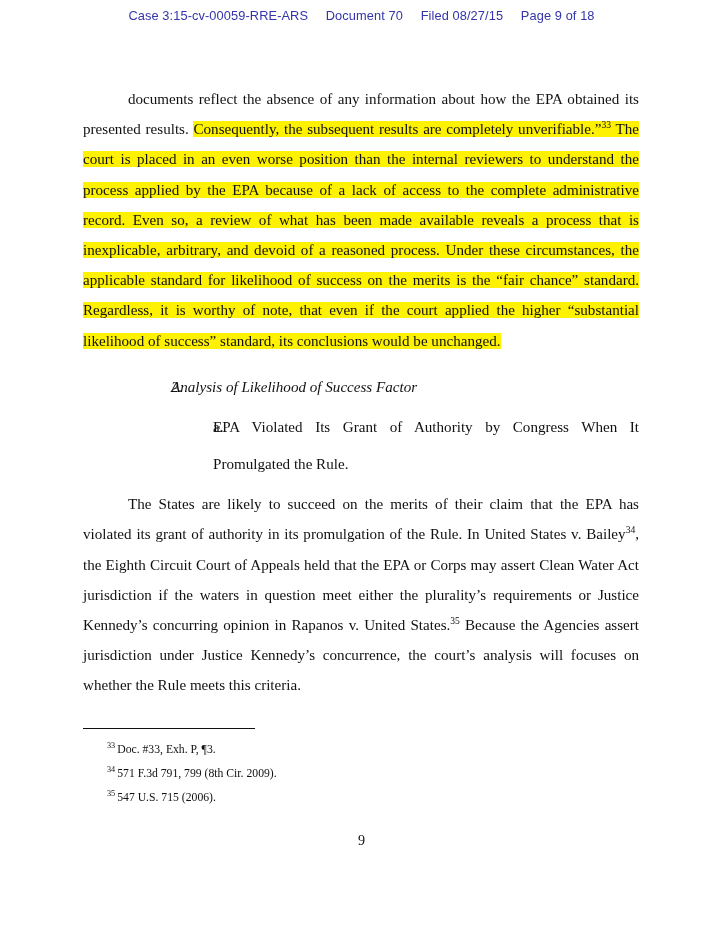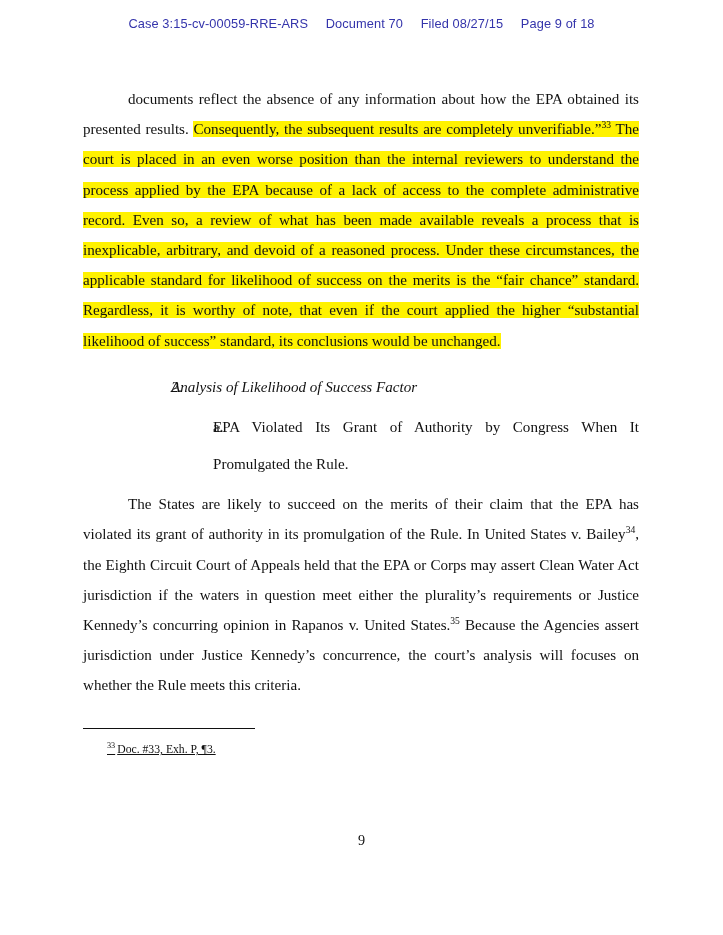--- a/index.html
+++ b/index.html
@@ -12,21 +12,21 @@
     height: 935px;
     position: relative;
     font-family: "Liberation Serif", "DejaVu Serif", serif;
     color: #111111;
     overflow: hidden;
   }
 
   
   .ecf-header {
     position: absolute;
-    top: 16px;
+    top: 8px;
     left: 0;
     width: 723px;
     text-align: center;
     font-family: "Liberation Sans", "DejaVu Sans", sans-serif;
     font-size: 12.8px;
     color: #3434ab;
     letter-spacing: 0.1px;
     white-space: nowrap;
   }
   .ecf-header .seg { margin-right: 14px; }
@@ -123,21 +123,20 @@
     height: 1px;
     background: #111111;
     margin: 0 0 14px 0;
   }
   .fn-item {
     margin: 0 0 10px 0;
     font-size: 11.7px;
     line-height: 14px;
     padding-left: 35px;
     text-indent: -11px;
-    text-decoration: underline;
   }
   .fn-item sup {
     font-size: 8.2px;
     vertical-align: super;
     line-height: 0;
     margin-right: 2px;
   }
 
   
   .page-num {
@@ -181,16 +180,18 @@
   <p class="body-par"><span>The States are likely to succeed on the merits of their claim that the EPA has violated its grant of authority in its promulgation of the Rule. In </span><span class="uline">United States v. Bailey</span><sup class="fnref">34</sup><span>, the Eighth Circuit Court of Appeals held that the EPA or Corps may assert Clean Water Act jurisdiction if the waters in question meet either the plurality’s requirements or Justice Kennedy’s concurring opinion in </span><span class="uline">Rapanos v. United States.</span><sup class="fnref">35</sup><span> Because the Agencies assert jurisdiction under Justice Kennedy’s concurrence, the court’s analysis will focuses on whether the Rule meets this criteria.</span></p>
 
 
 </div>
 
 <div class="fn-zone">
   <div class="fn-rule"></div>
 
   <p class="fn-item"><sup>33</sup><span>Doc. #33, Exh. P, ¶3.</span></p>
 
+  <p class="fn-item"><sup>34</sup><span>571 F.3d 791, 799 (8th Cir. 2009).</span></p>
 
+  <p class="fn-item"><sup>35</sup><span>547 U.S. 715 (2006).</span></p>
 </div>
 
 <div class="page-num">9</div>
 
 </body></html>

